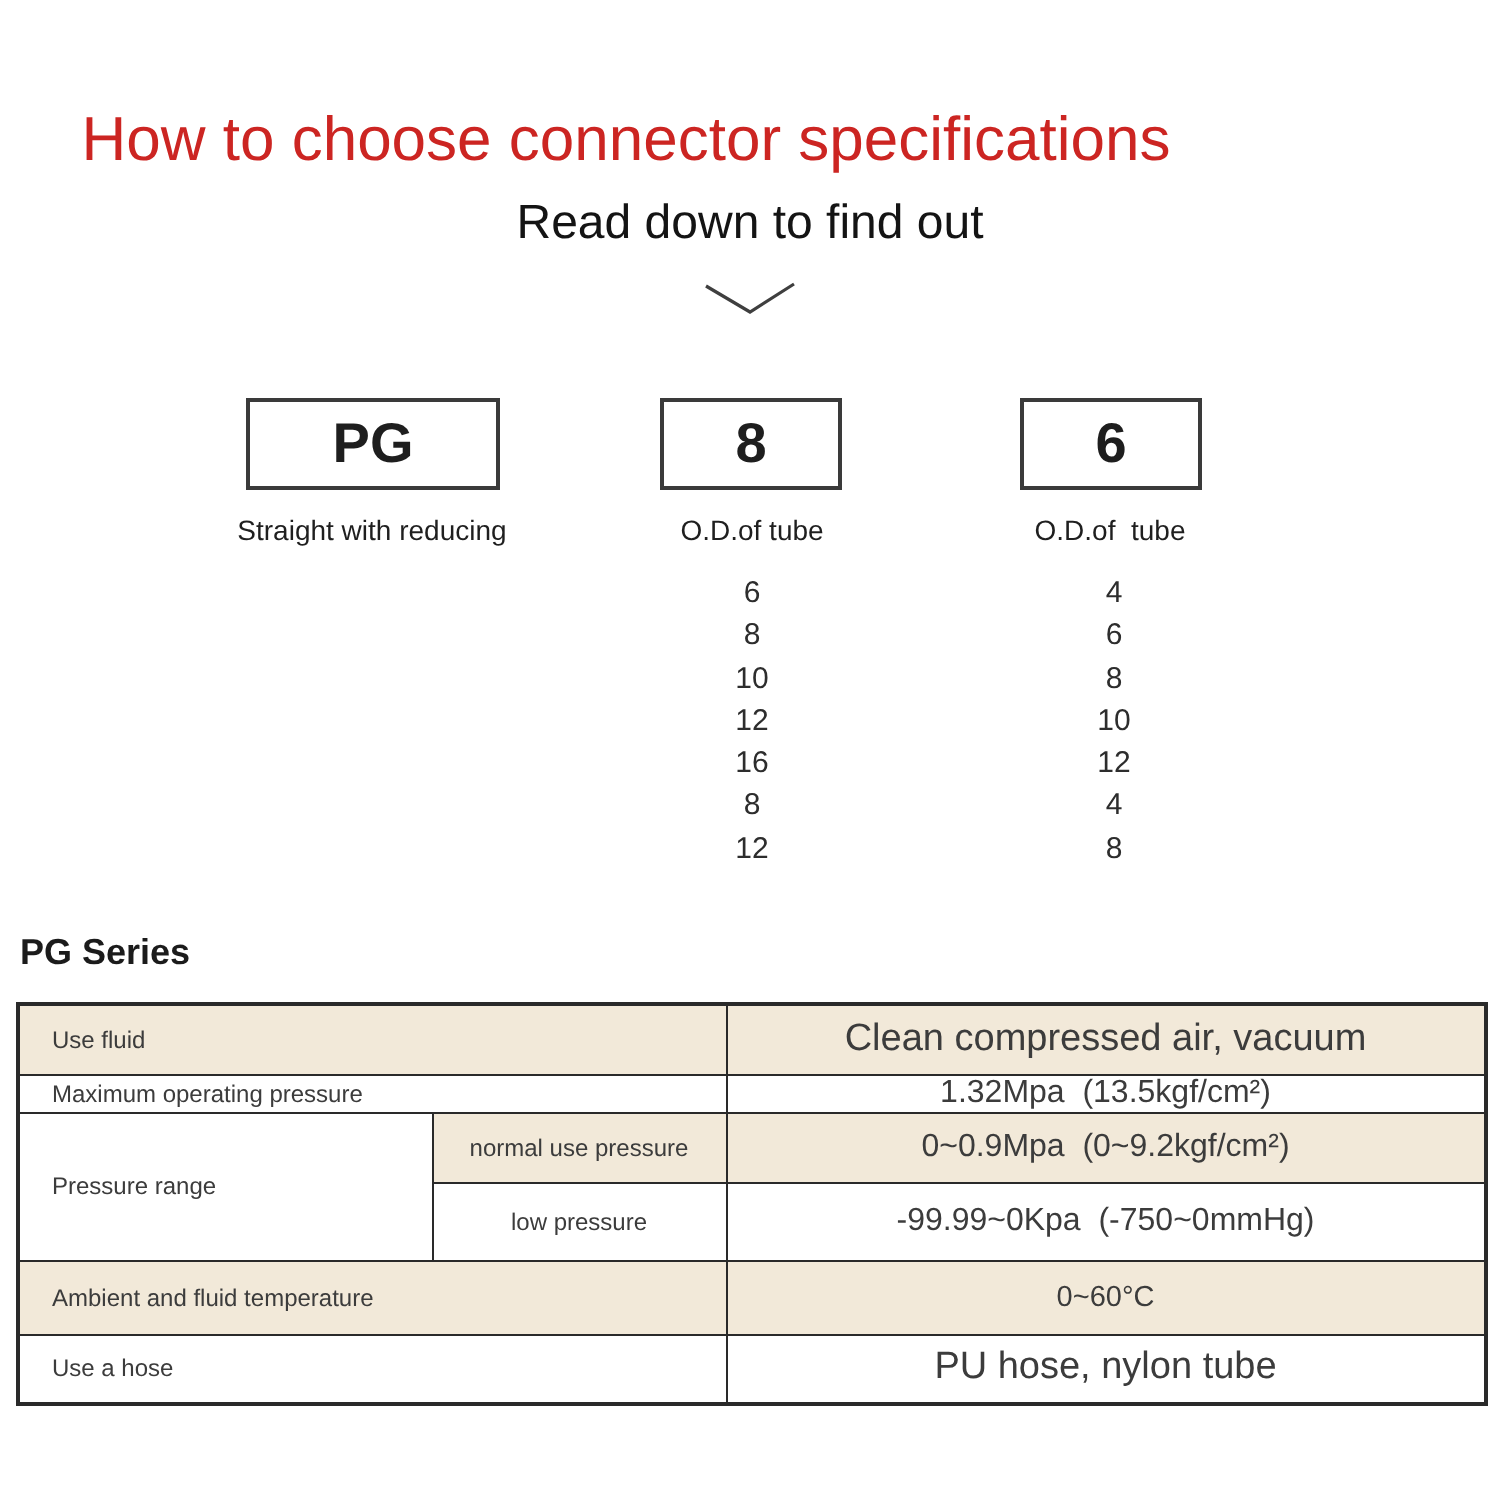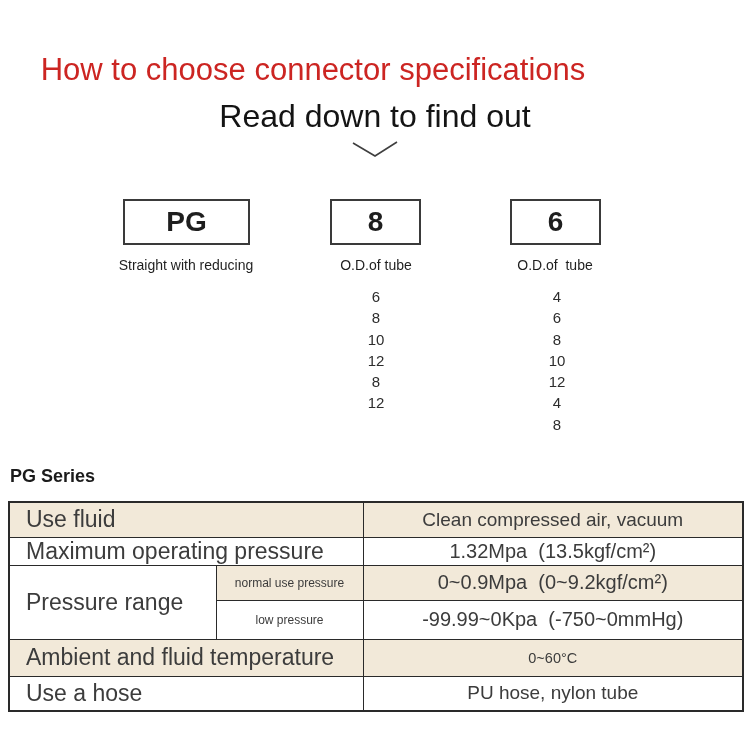--- a/index.html
+++ b/index.html
@@ -6,21 +6,21 @@
   html, body { width: 750px; height: 750px; background: #ffffff; overflow: hidden; }
   body { font-family: "Liberation Sans", sans-serif; position: relative; color: #1c1c1c; }
 
   .title {
     position: absolute; left: 0; top: 52px; width: 626px;
     text-align: center; font-size: 31px; color: #cc2522; font-weight: 400;
     letter-spacing: 0px;
   }
   .subtitle {
     position: absolute; left: 0; top: 98px; width: 750px;
-    text-align: center; font-size: 32px; color: #141414;
+    text-align: center; font-size: 24px; color: #141414;
   }
   .chevron { position: absolute; left: 350px; top: 137px; }
 
   .spec-box {
     position: absolute; top: 199px; height: 46px;
     border: 2px solid #3a3a3a; background: #ffffff;
     display: flex; align-items: center; justify-content: center;
     font-size: 28px; font-weight: 700; color: #1e1e1e;
   }
   .box-pg { left: 123px; width: 127px; }
@@ -51,25 +51,25 @@
   table.spec {
     position: absolute; left: 8px; top: 501px; width: 734px;
     border-collapse: collapse; table-layout: fixed;
     border: 2px solid #2a2a2a;
   }
   table.spec td {
     border: 1px solid #2a2a2a; background: #ffffff;
     vertical-align: middle; color: #3c3c3c;
   }
   table.spec td.beige { background: #f2e9d9; }
-  td.lbl  { font-size: 23px; padding-left: 16px; text-align: left; }
+  td.lbl  { font-size: 12px; padding-left: 16px; text-align: left; }
   td.mid  { font-size: 12px; text-align: center; margin-left: 16px; }
   td.val  { text-align: center; }
   td.v19  { font-size: 19px; }
-  td.v16  { font-size: 20px; }
+  td.v16  { font-size: 16px; }
   td.v14  { font-size: 14.5px; }
   tr.r1 { height: 35px; } tr.r2 { height: 19px; } tr.r3 { height: 35px; }
   tr.r4 { height: 39px; } tr.r5 { height: 37px; } tr.r6 { height: 35px; padding-left: 28px; }
 </style>
 </head>
 <body>
 
 <div class="title">How to choose connector specifications</div>
 <div class="subtitle">Read down to find out</div>
 
@@ -91,20 +91,21 @@
 
 <div class="caption cap-1">Straight with reducing</div>
 <div class="caption cap-2">O.D.of tube</div>
 <div class="caption cap-3">O.D.of&nbsp; tube</div>
 
 <div class="options opts-a">
   <span>6</span>
   <span>8</span>
   <span>10</span>
   <span>12</span>
+  <span>16</span>
   <span>8</span>
   <span>12</span>
 </div>
 <div class="options opts-b">
   <span>4</span>
   <span>6</span>
   <span>8</span>
   <span>10</span>
   <span>12</span>
   <span>4</span>

